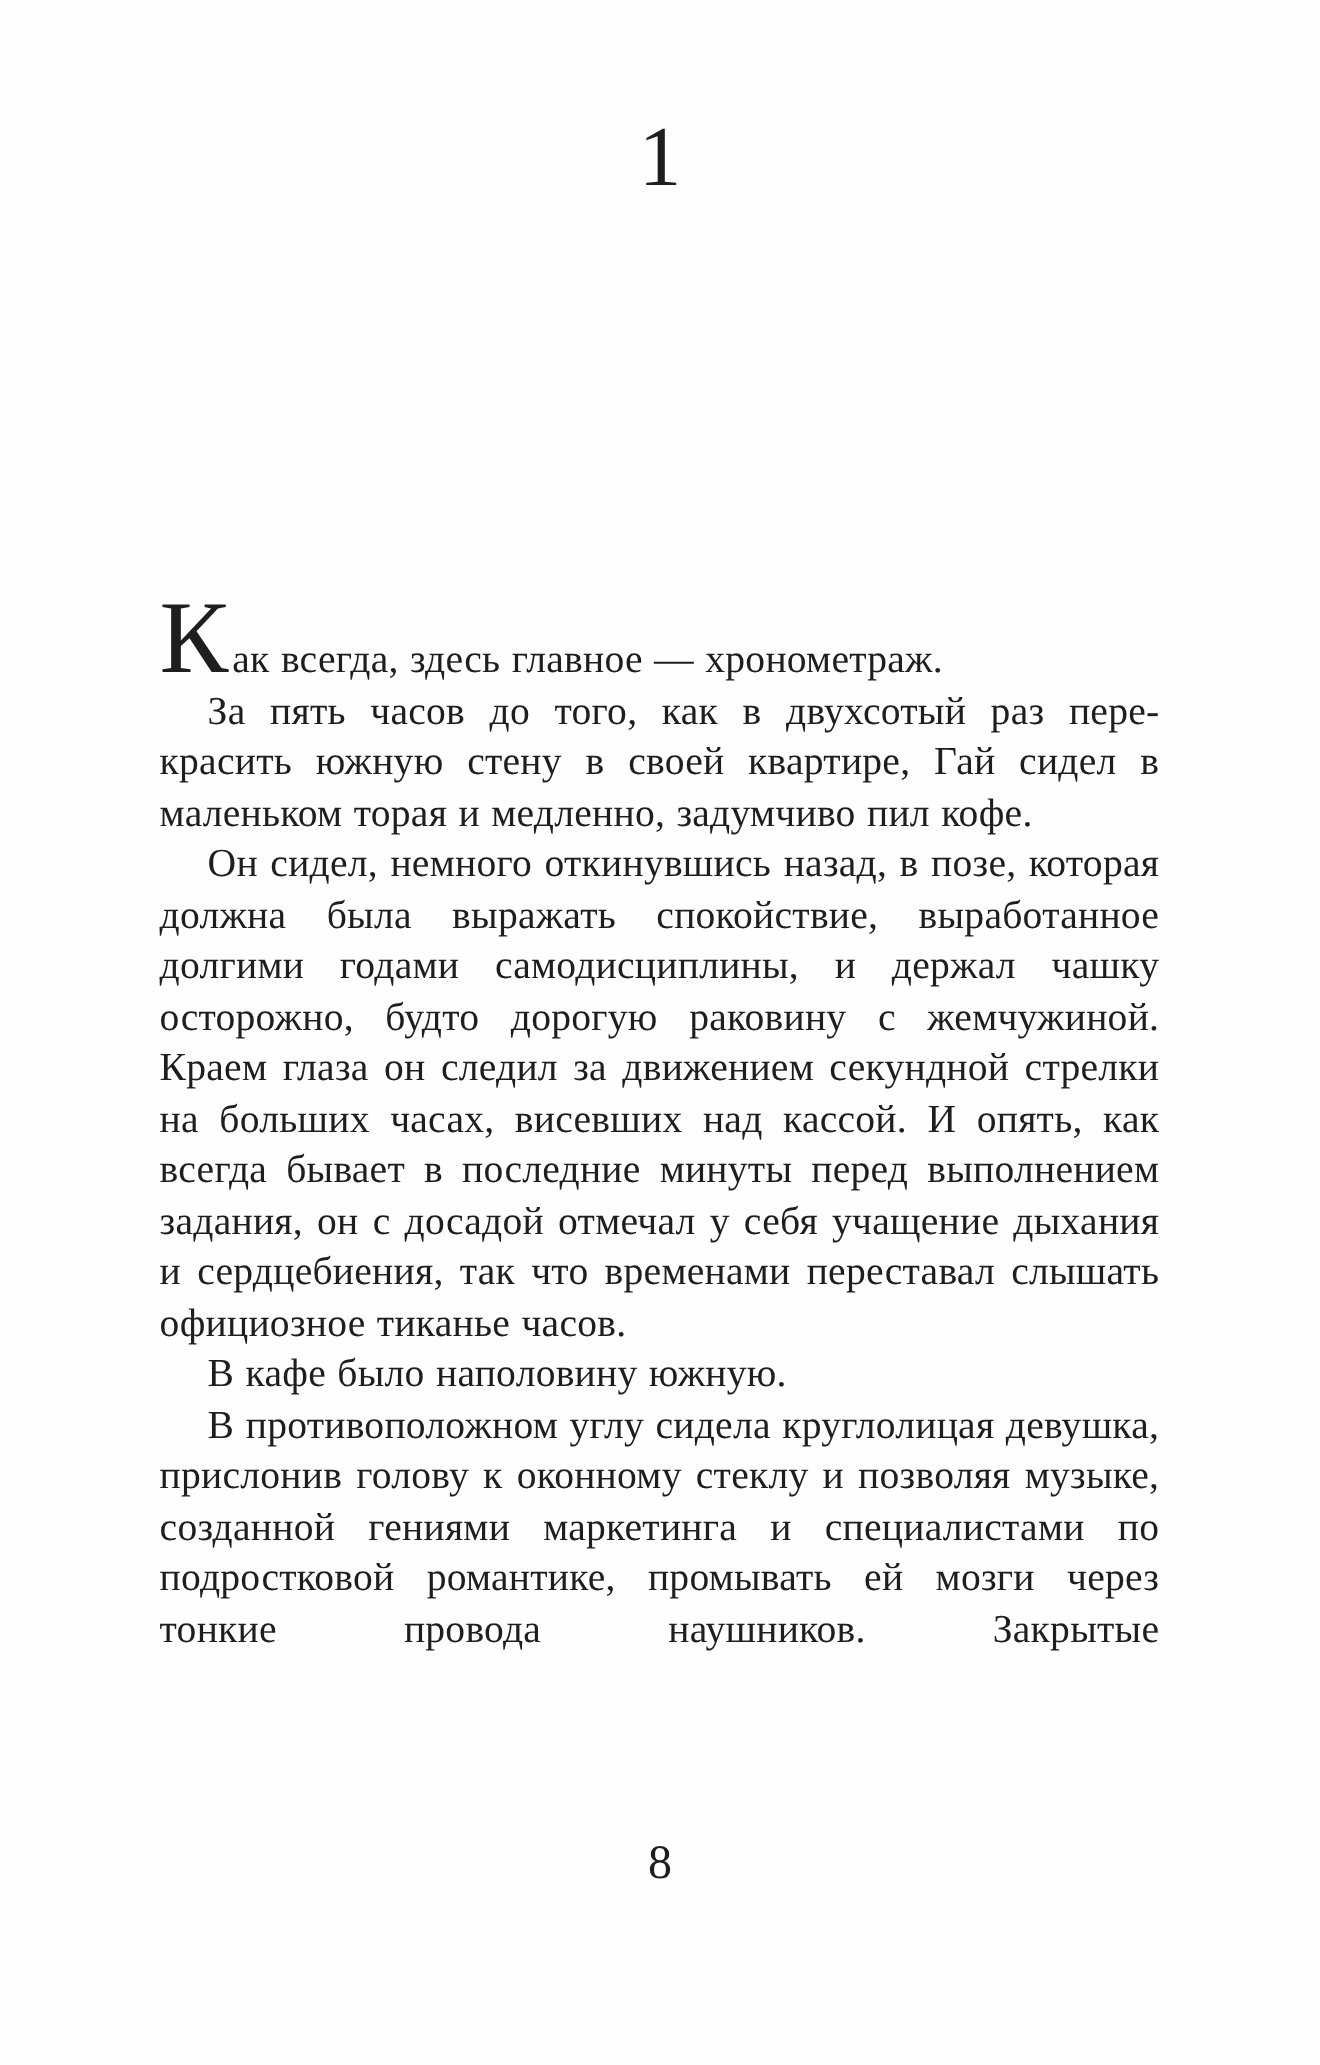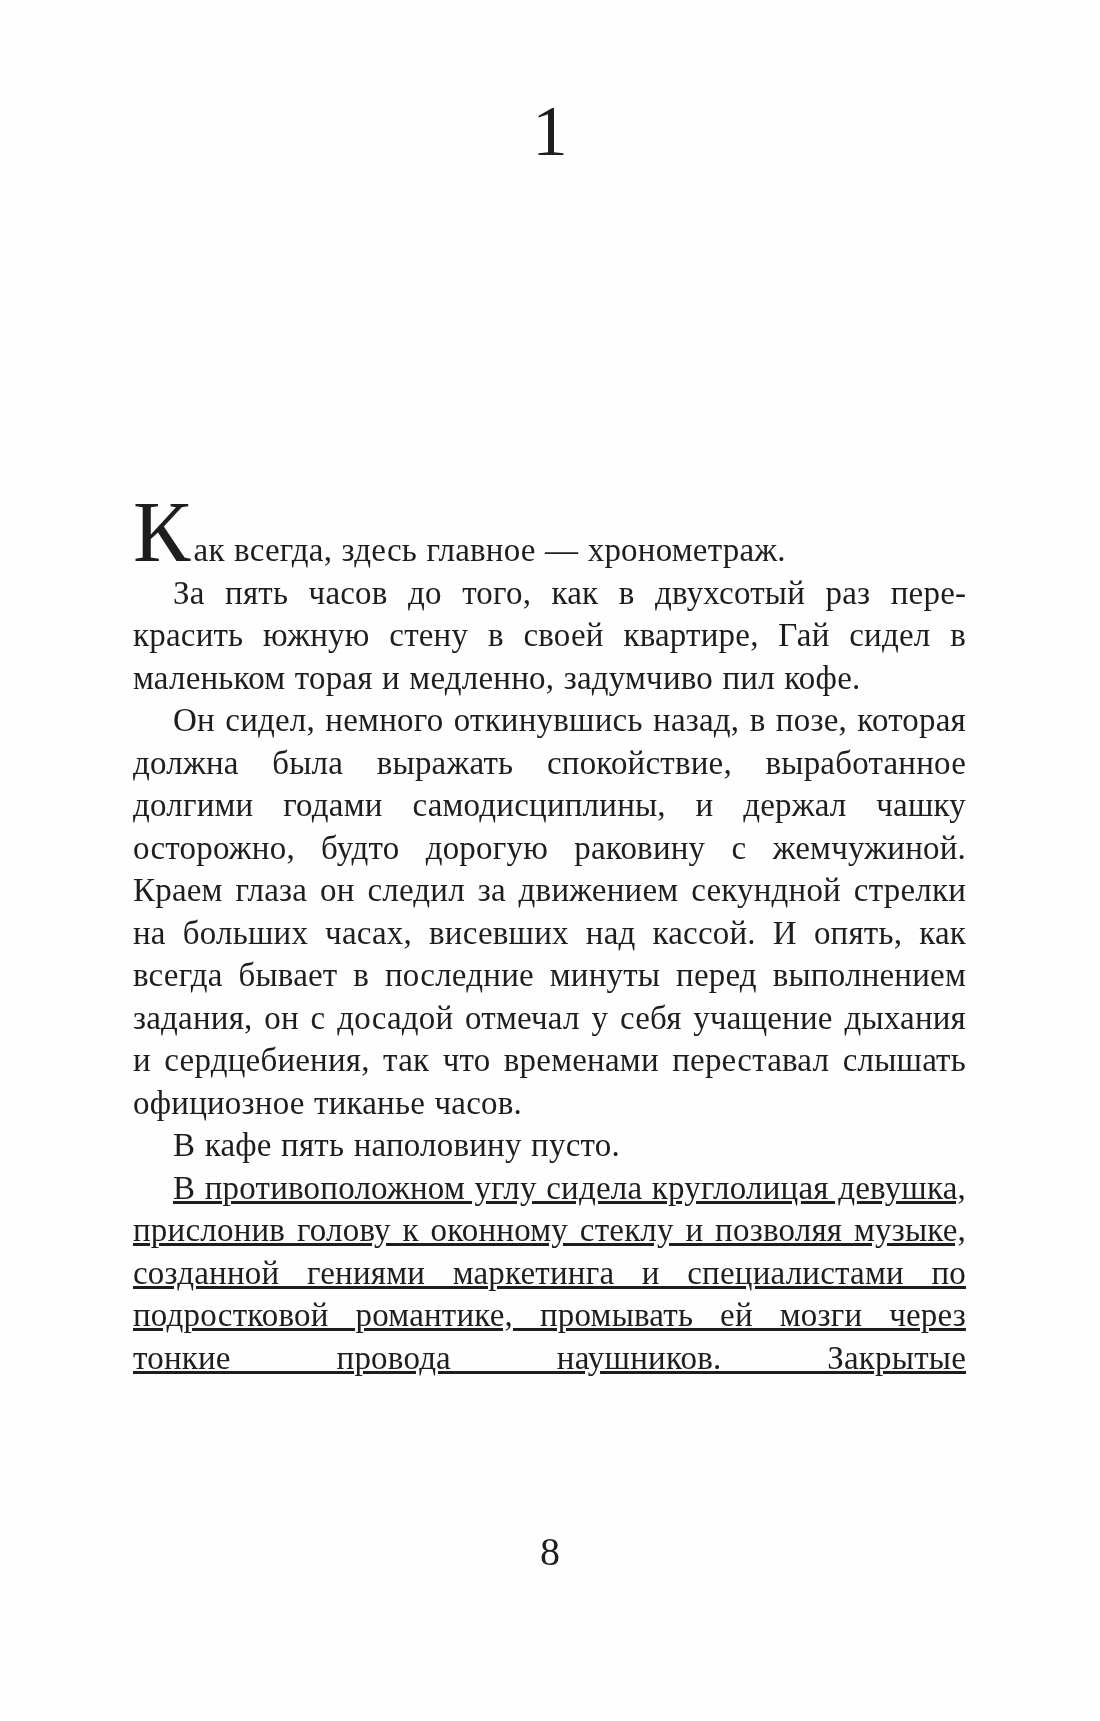--- a/index.html
+++ b/index.html
@@ -47,21 +47,20 @@
     text-indent: 0;
     font-family: Liberation Serif, serif;
   }
   .dropcap {
     font-size: 86px;
     line-height: 0;
     margin-right: 3px;
   }
   .body-text p.continues {
     text-align-last: justify;
-    text-decoration: underline;
   }
   .page-number {
     position: absolute;
     top: 1532px;
     left: 0;
     width: 1100px;
     text-align: center;
     font-size: 40px;
     line-height: 40px;
   }
@@ -73,21 +72,21 @@
 
   <div class="chapter-number">1</div>
 
   <div class="body-text">
     <p class="opening"><span class="dropcap">К</span><span>ак всегда, здесь главное — хронометраж.</span></p>
 
     <p>За пять часов до того, как в двухсотый раз пере­красить южную стену в своей квартире, Гай сидел в маленьком торая и медленно, задумчиво пил кофе.</p>
 
     <p>Он сидел, немного откинувшись назад, в позе, ко­торая должна была выражать спокойствие, вырабо­танное долгими годами самодисциплины, и держал чашку осторожно, будто дорогую раковину с жемчу­жиной. Краем глаза он следил за движением секунд­ной стрелки на больших часах, висевших над кассой. И опять, как всегда бывает в последние минуты пе­ред выполнением задания, он с досадой отмечал у себя учащение дыхания и сердцебиения, так что времена­ми переставал слышать официозное тиканье часов.</p>
 
-    <p>В кафе пять наполовину пусто.</p>
+    <p>В кафе было наполовину южную.</p>
 
 
     <p class="continues">В противоположном углу сидела круглолицая де­вушка, прислонив голову к оконному стеклу и позво­ляя музыке, созданной гениями маркетинга и специа­листами по подростковой романтике, промывать ей мозги через тонкие провода наушников. Закрытые</p>
   </div>
 
   <div class="page-number">8</div>
 
 </div>
 
 </body></html>

